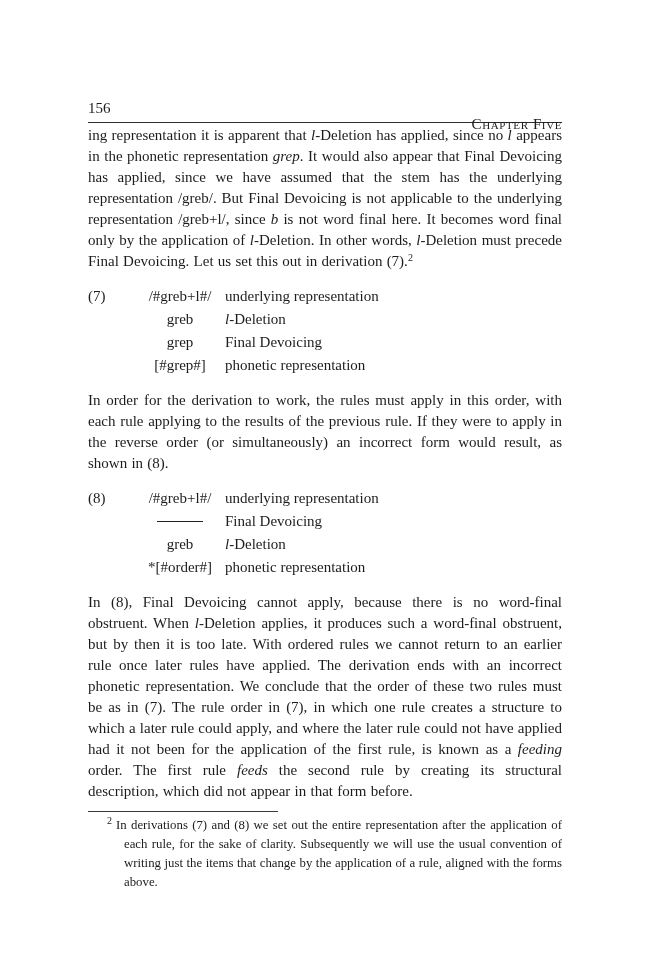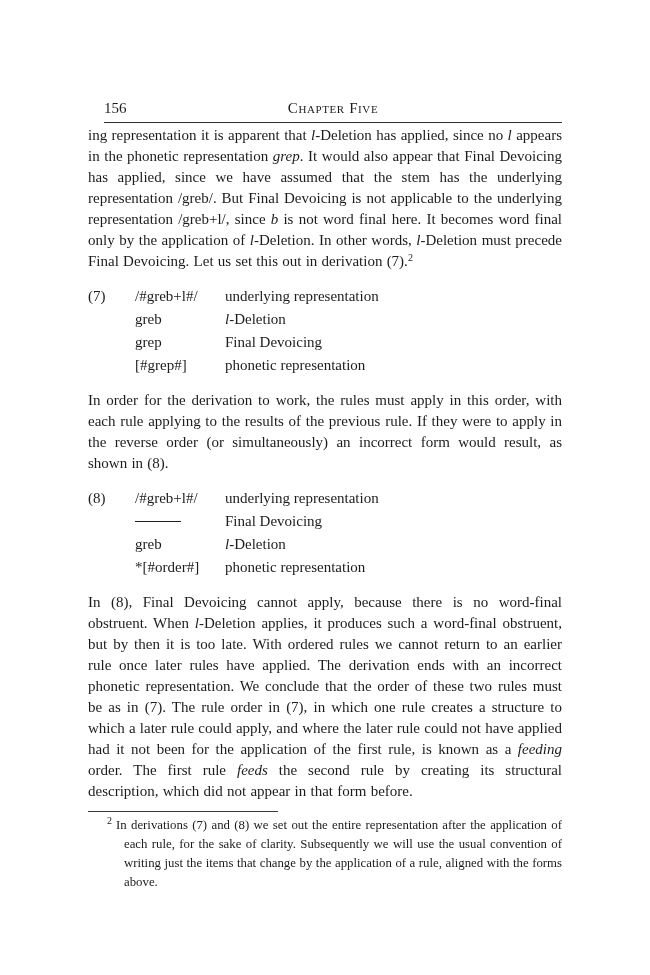--- a/index.html
+++ b/index.html
@@ -13,26 +13,25 @@
   .page { position: relative; width: 650px; height: 975px; overflow: hidden; }
   .content { position: absolute; left: 88px; top: 100px; width: 474px; }
 
   
   .header {
     position: relative;
     height: 19px;
     border-bottom: 1.5px solid #2e2e2e;
     padding-bottom: 3px;
     font-size: 15px;
-    margin-left: 16px;
   }
   .page-number { position: absolute; left: 0; top: 0; }
   .running-head {
-    position: absolute; left: 0; right: 0; top: 0;
-    text-align: center;
+    position: absolute; left: 0; right: 0; top: 16px;
+    text-align: right;
     font-variant: small-caps;
     letter-spacing: 0.6px;
   }
 
   
   p.body-par {
     margin: 0;
     font-size: 15px;
     line-height: 21px;
     text-align: justify;
@@ -40,21 +39,21 @@
   }
   p.first { margin-top: 2px; }
   p.indented { text-indent: 24px; }
   .it { font-style: italic; }
   sup { font-size: 10px; line-height: 0; vertical-align: 5px; }
 
   
   .derivation { margin: 13px 0; font-size: 15px; line-height: 23px; }
   .drow { display: flex; }
   .dlabel { width: 47px; flex: none; }
-  .dform  { width: 90px; flex: none; }
+  .dform  { width: 90px; flex: none; text-align: center; }
   .dgloss { flex: none; }
   .dash-line {
     display: inline-block;
     width: 46px;
     border-top: 1.4px solid #222;
     vertical-align: 4px;
   }
 
   
   .footnote-sep {

